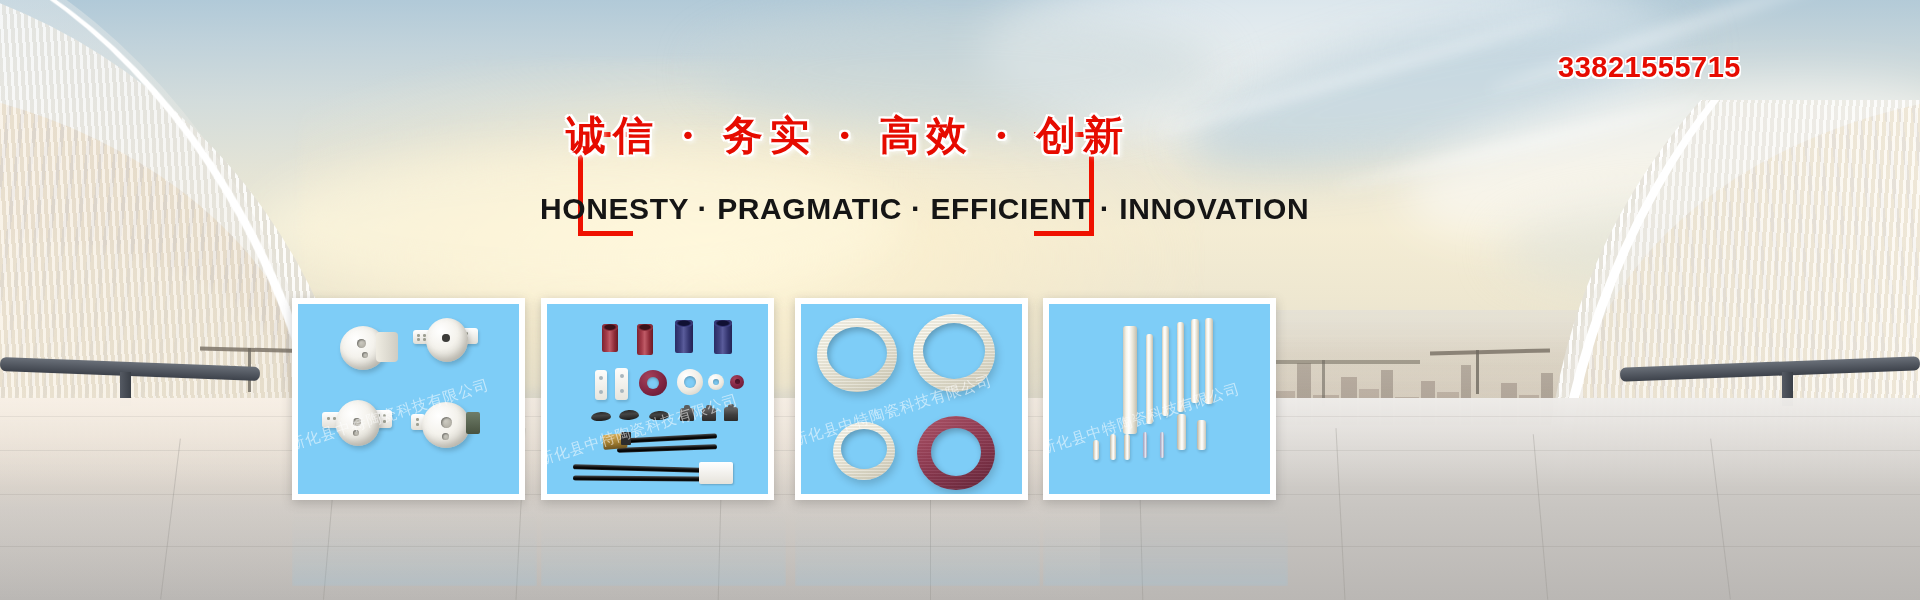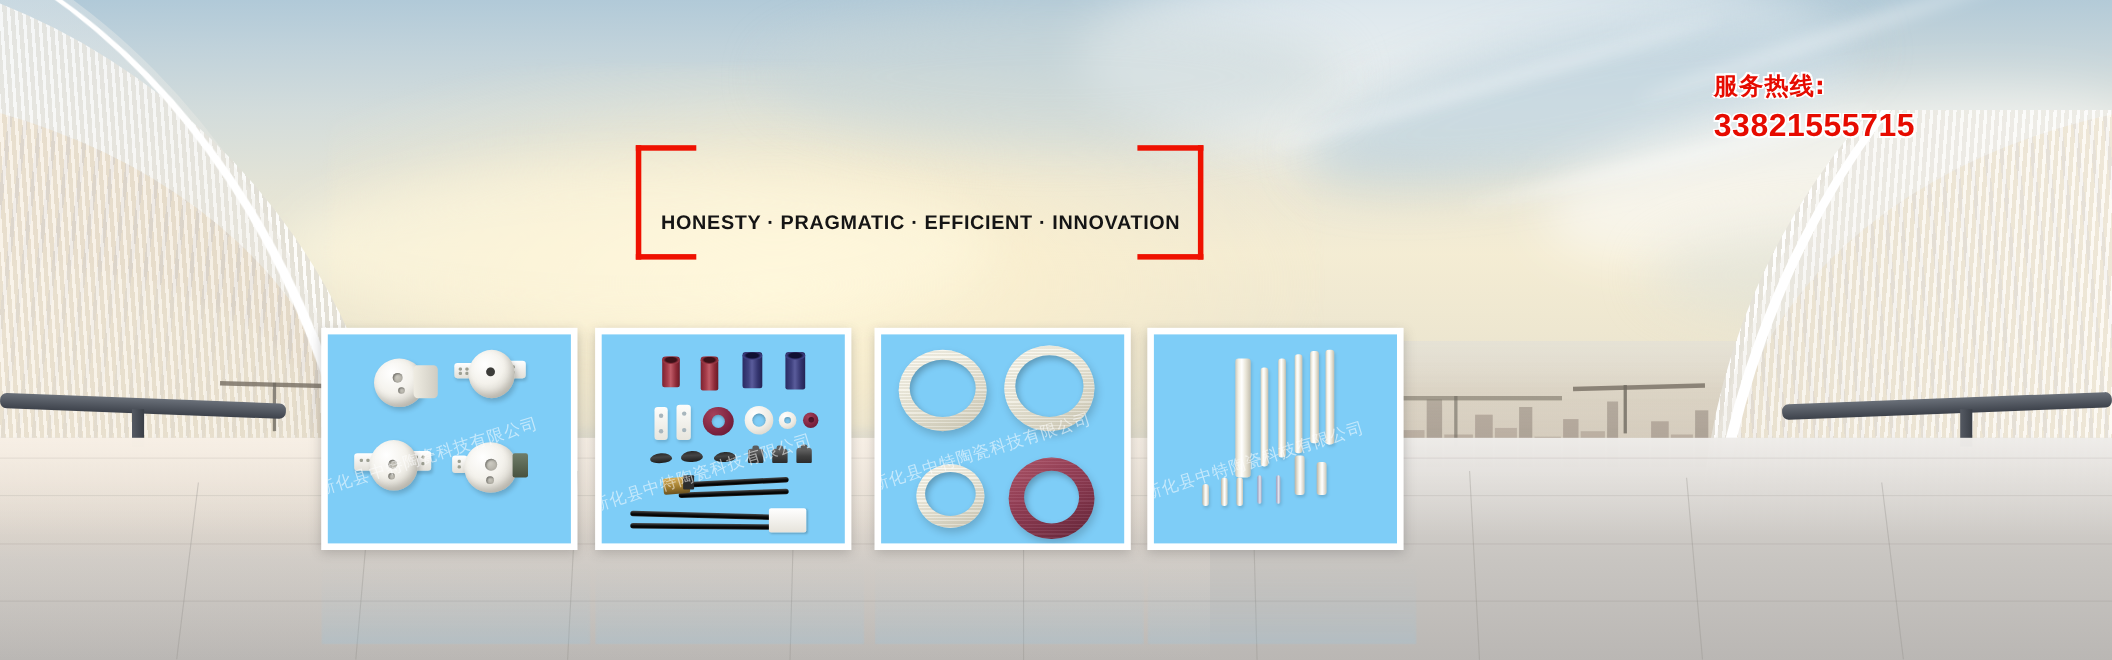--- a/index.html
+++ b/index.html
@@ -208,21 +208,21 @@
     white-space:nowrap;
     text-shadow:
       2px 0 0 #fff,-2px 0 0 #fff,0 2px 0 #fff,0 -2px 0 #fff,
       2px 2px 0 #fff,-2px 2px 0 #fff,2px -2px 0 #fff,-2px -2px 0 #fff,
       3px 3px 5px rgba(255,255,255,.9);
   }
   .slogan-en{
     position:absolute; left:-38px; top:60px; width:594px;
     text-align:center;
     font-family:"Liberation Sans","DejaVu Sans",sans-serif;
-    font-size:18px; font-weight:700; color:#151515;
+    font-size:30px; font-weight:700; color:#151515;
     letter-spacing:.6px;
     white-space:nowrap;
   }
 
   
   .contact{
     position:absolute; left:1558px; top:50px; width:340px;
   }
   .contact div{
     color:#e60b00;
@@ -441,25 +441,25 @@
   <div class="refl" style="left:795px;width:245px;"></div>
   <div class="refl" style="left:1043px;width:245px;"></div>
 
   <div class="slogan">
     <div class="brk brk-l-v"></div>
     <div class="brk brk-l-t"></div>
     <div class="brk brk-l-b"></div>
     <div class="brk brk-r-v"></div>
     <div class="brk brk-r-t"></div>
     <div class="brk brk-r-b"></div>
+    <div class="slogan-cn">诚信 · 务实 · 高效 · 创新</div>
     <div class="slogan-en">HONESTY · PRAGMATIC · EFFICIENT · INNOVATION</div>
   </div>
 
   <div class="contact">
-    <div class="c-hot">服务热线:</div>
     <div class="c-tel">33821555715</div>
   </div>
 
   <div class="panel p1">
     <div class="panel-inner">
 
       <div class="shape socket" style="left:42px;top:22px;width:46px;height:44px;">
         <div class="hole" style="left:17px;top:13px;width:9px;height:9px;"></div>
         <div class="hole" style="left:22px;top:26px;width:6px;height:6px;"></div>
       </div>

